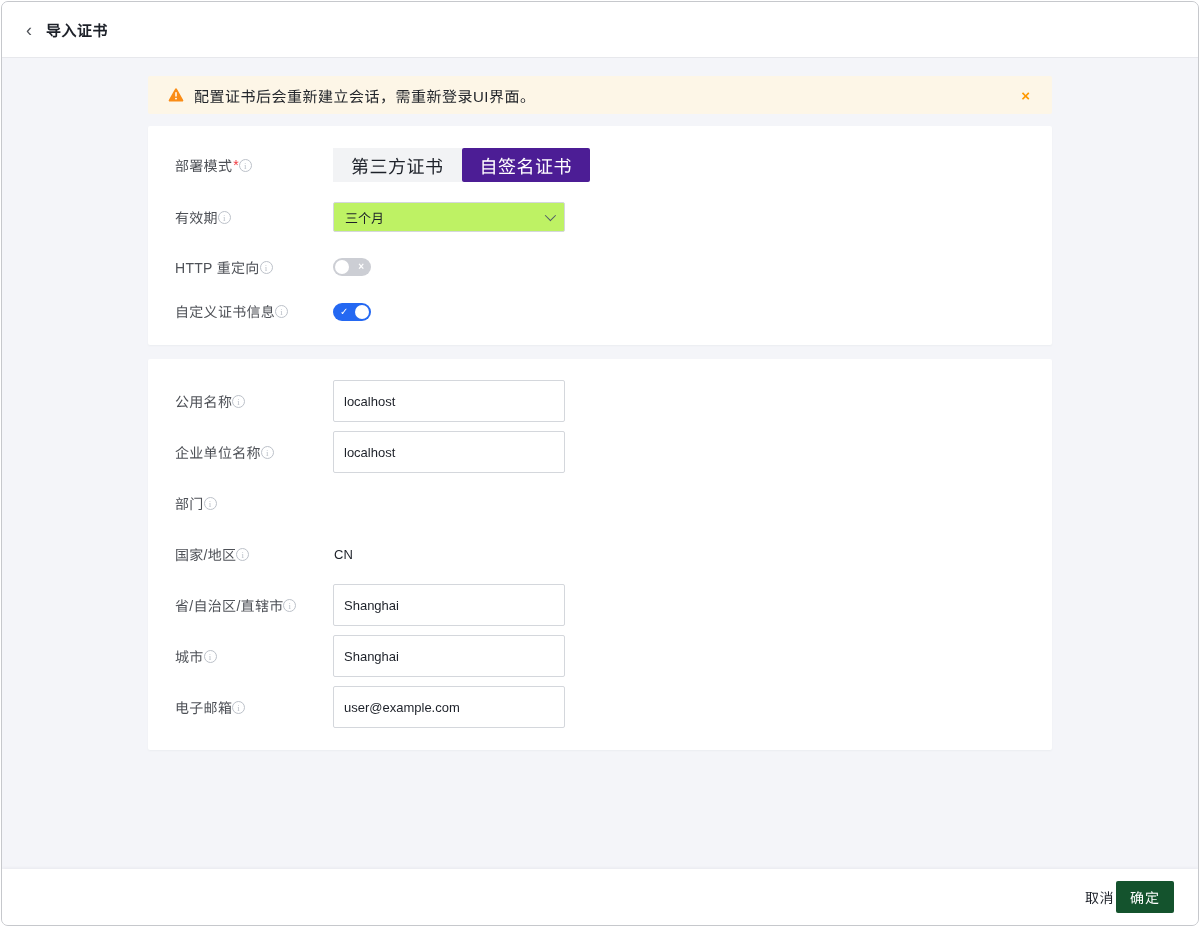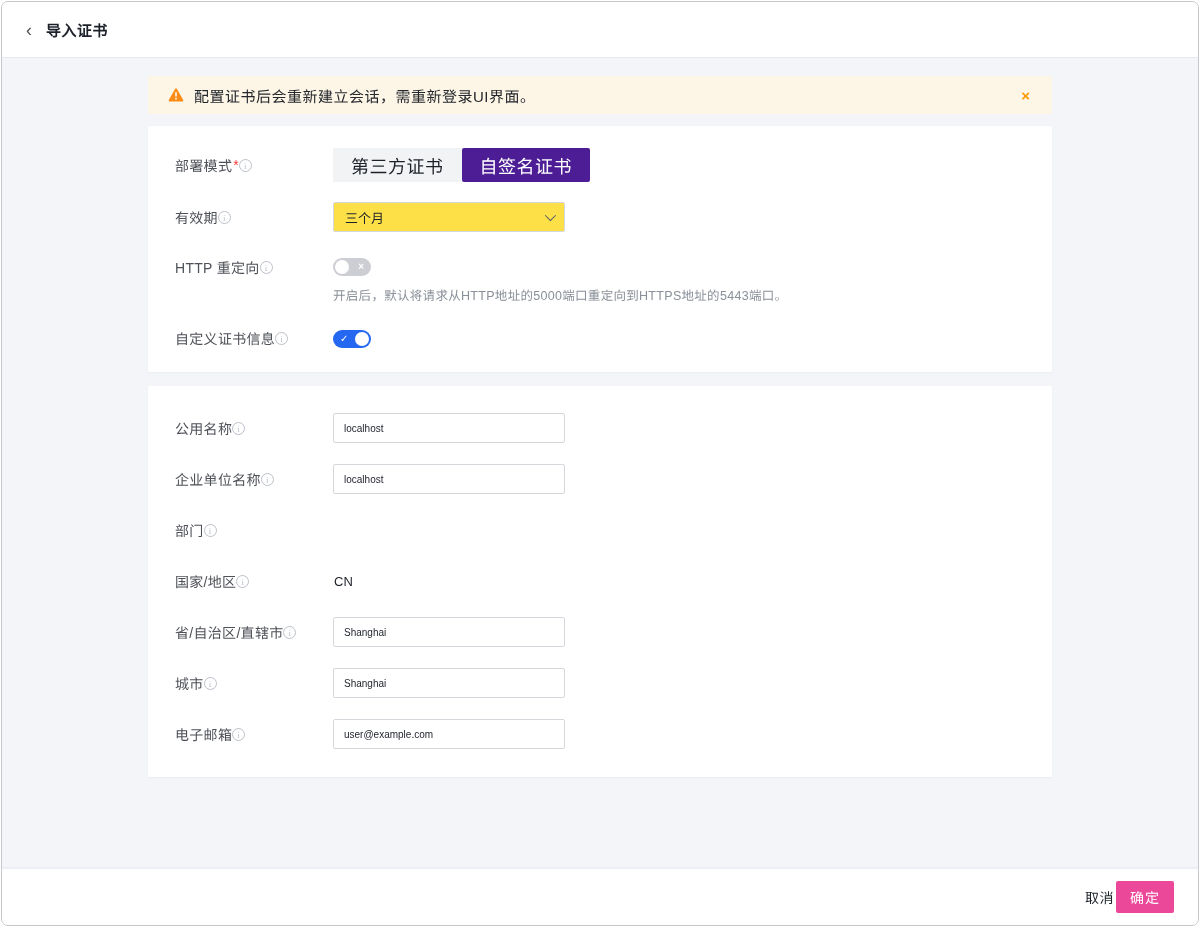--- a/index.html
+++ b/index.html
@@ -63,21 +63,21 @@
   .seg-btn {
     min-width: 107px; height: 34px; border: none; cursor: pointer;
     font-size: 18px; font-family: inherit; letter-spacing: .5px;
     background: #f2f3f5; color: #1d2129; padding: 0 18px; text-align: right;
   }
   .seg-btn.active { background: #4c1d95; color: #fff; border-radius: 2px; }
 
   
   .select-box {
     width: 232px; height: 30px; border: 1px solid #d4d7dc; border-radius: 2px;
-    background: #fde047; display: flex; align-items: center; padding: 0 11px;
+    background: #bef264; display: flex; align-items: center; padding: 0 11px;
     font-size: 13px; color: #1d2129; cursor: pointer;
   }
   .select-caret {
     margin-left: auto; width: 8px; height: 8px;
     border-right: 1.5px solid #4e5969; border-bottom: 1.5px solid #4e5969;
     transform: rotate(45deg) translateY(-2px);
   }
 
   
   .toggle {
@@ -98,39 +98,39 @@
   .toggle.on { background: #2468f2; }
   .toggle.on .knob { right: 2px; }
   .toggle.on .glyph { left: 7px; }
 
   .helper-text { margin-top: 9px; font-size: 12.5px; color: #8a9099; letter-spacing: .3px; }
 
   
   .field-row { display: flex; align-items: center; height: 30px; }
   .field-row + .field-row { margin-top: 21px; }
   .text-input {
-    width: 232px; height: 30px; border: 1px solid #d4d7dc; border-radius: 2px;
-    padding: 0 10px; font-size: 10px; color: #1d2129; font-family: inherit;
+    width: 232px; height: 42px; border: 1px solid #d4d7dc; border-radius: 2px;
+    padding: 0 10px; font-size: 13px; color: #1d2129; font-family: inherit;
     outline: none; background: #fff;
   }
   .static-value { font-size: 13px; color: #1d2129; padding-left: 1px; }
 
   
   .page-footer {
     height: 56px; flex: 0 0 56px; background: #fff;
     box-shadow: 0 -1px 3px rgba(30,40,60,.06);
     display: flex; align-items: center; justify-content: flex-end;
     padding: 0 24px; 
   }
   .btn-text {
     background: none; border: none; font-size: 14px; color: #1d2129;
     cursor: pointer; font-family: inherit; letter-spacing: .5px; padding: 6px 2px;
   }
   .btn-primary {
-    background: #ec4899; border: none; color: #fff; font-size: 14px;
+    background: #14532d; border: none; color: #fff; font-size: 14px;
     border-radius: 2px; padding: 6px 14px; cursor: pointer; font-family: inherit;
     letter-spacing: 1px;
   }
 </style>
 </head>
 <body>
 
 <div class="frame">
 
   <div class="page-header">
@@ -181,21 +181,20 @@
         <div class="form-row row-top" style="margin-top:24px;">
           <div class="field-label" style="margin-top:1px;">
             <span>HTTP 重定向</span>
             <i class="info-icon">i</i>
           </div>
           <div>
             <div class="toggle off">
               <span class="glyph">×</span>
               <span class="knob"></span>
             </div>
-            <div class="helper-text">开启后，默认将请求从HTTP地址的5000端口重定向到HTTPS地址的5443端口。</div>
           </div>
         </div>
 
         <div class="form-row" style="margin-top:24px;">
           <div class="field-label">
             <span>自定义证书信息</span>
             <i class="info-icon">i</i>
           </div>
           <div class="toggle on">
             <span class="glyph">✓</span>

